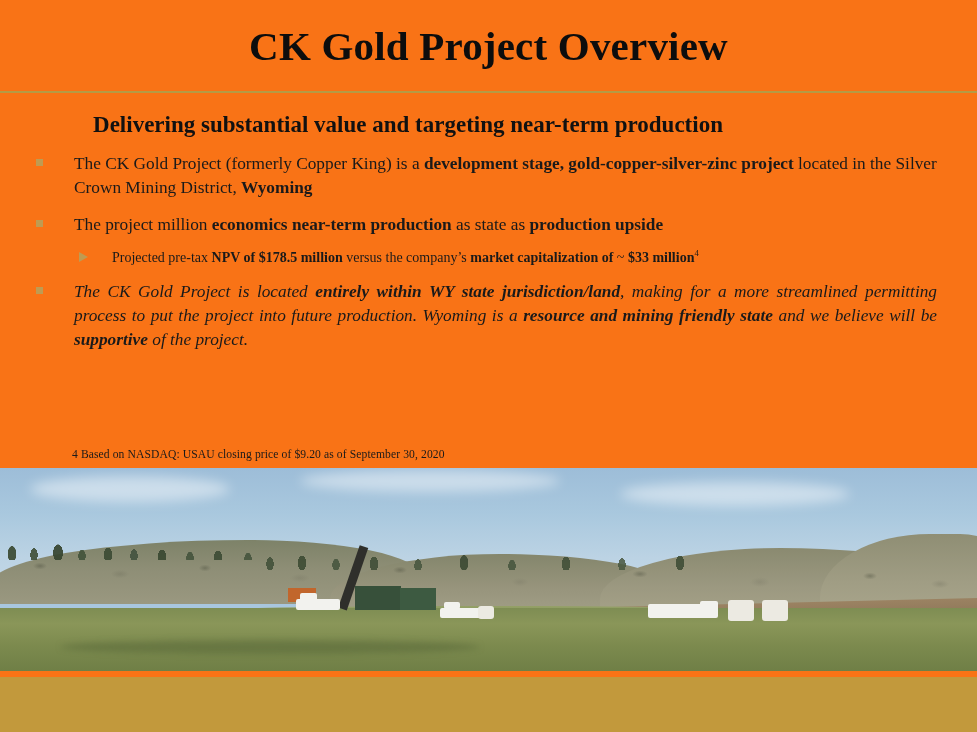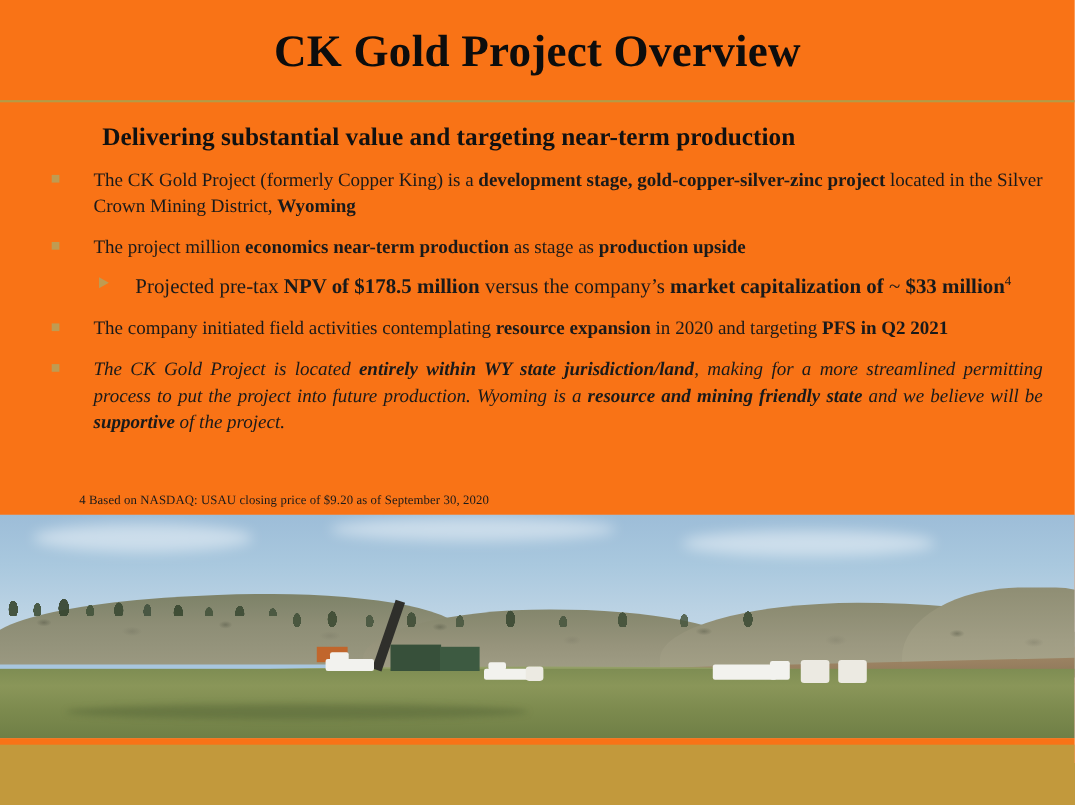--- a/index.html
+++ b/index.html
@@ -49,21 +49,21 @@
     text-align: center;
     font-size: 23px;
     font-weight: bold;
     color: #111111;
   }
 
   
   .body {
     position: absolute;
     top: 152px;
-    left: 43px;
+    left: 32px;
     width: 905px;
   }
   .bullet {
     position: relative;
     padding-left: 42px;
     margin-bottom: 13px;
     font-size: 17.3px;
     line-height: 1.38;
     color: #1a1a1a;
   }
@@ -74,21 +74,21 @@
     top: 7px;
     width: 7px;
     height: 7px;
     background: #bf9b52;
   }
   .subbullet {
     position: relative;
     padding-left: 80px;
     margin-bottom: 13px;
     margin-top: -2px;
-    font-size: 19px;
+    font-size: 14px;
     line-height: 1.38;
     color: #1a1a1a;
   }
   .subbullet .marker-arrow {
     position: absolute;
     left: 47px;
     top: 4px;
     width: 0;
     height: 0;
     border-top: 5.5px solid transparent;
@@ -287,23 +287,22 @@
 <body>
 
 <div class="slide">
 
   <div class="title">CK Gold Project Overview</div>
   <div class="title-rule"></div>
   <div class="subtitle">Delivering substantial value and targeting near-term production</div>
 
   <div class="body">
       <div class="bullet"><span class="marker"></span><span>The CK Gold Project (formerly Copper King) is a </span><b>development stage, gold-copper-silver-zinc project</b><span> located in the Silver Crown Mining District, </span><b>Wyoming</b></div>
-      <div class="bullet"><span class="marker"></span><span>The project million </span><b>economics near-term production</b><span> as stage as </span><b>production upside</b></div>
+      <div class="bullet"><span class="marker"></span><span>The project million </span><b>economics near-term production</b><span> as state as </span><b>production upside</b></div>
       <div class="subbullet"><span class="marker-arrow"></span><span>Projected pre-tax </span><b>NPV of $178.5 million</b><span> versus the company’s </span><b>market capitalization of</b><span> ~ </span><b>$33 million</b><sup>4</sup></div>
-      <div class="bullet"><span class="marker"></span><span>The company initiated field activities contemplating </span><b>resource expansion</b><span> in 2020 and targeting </span><b>PFS in Q2 2021</b></div>
       <div class="bullet justify"><span class="marker"></span><span>The CK Gold Project is located </span><b>entirely within WY state jurisdiction/land</b><span>, making for a more streamlined permitting  process to put the project into future production. Wyoming is a </span><b>resource and mining friendly state</b><span> and we believe will be </span><b>supportive</b><span> of the project.</span></div>
     </div>
 
   <div class="footnote">4 Based on NASDAQ: USAU closing price of $9.20 as of September 30, 2020</div>
 
   <div class="photo">
     <div class="sky"></div>
     <div class="cloud" style="left:30px;  top:8px;  width:200px; height:26px;"></div>
     <div class="cloud" style="left:300px; top:2px;  width:260px; height:22px;"></div>
     <div class="cloud" style="left:620px; top:14px; width:230px; height:24px;"></div>

